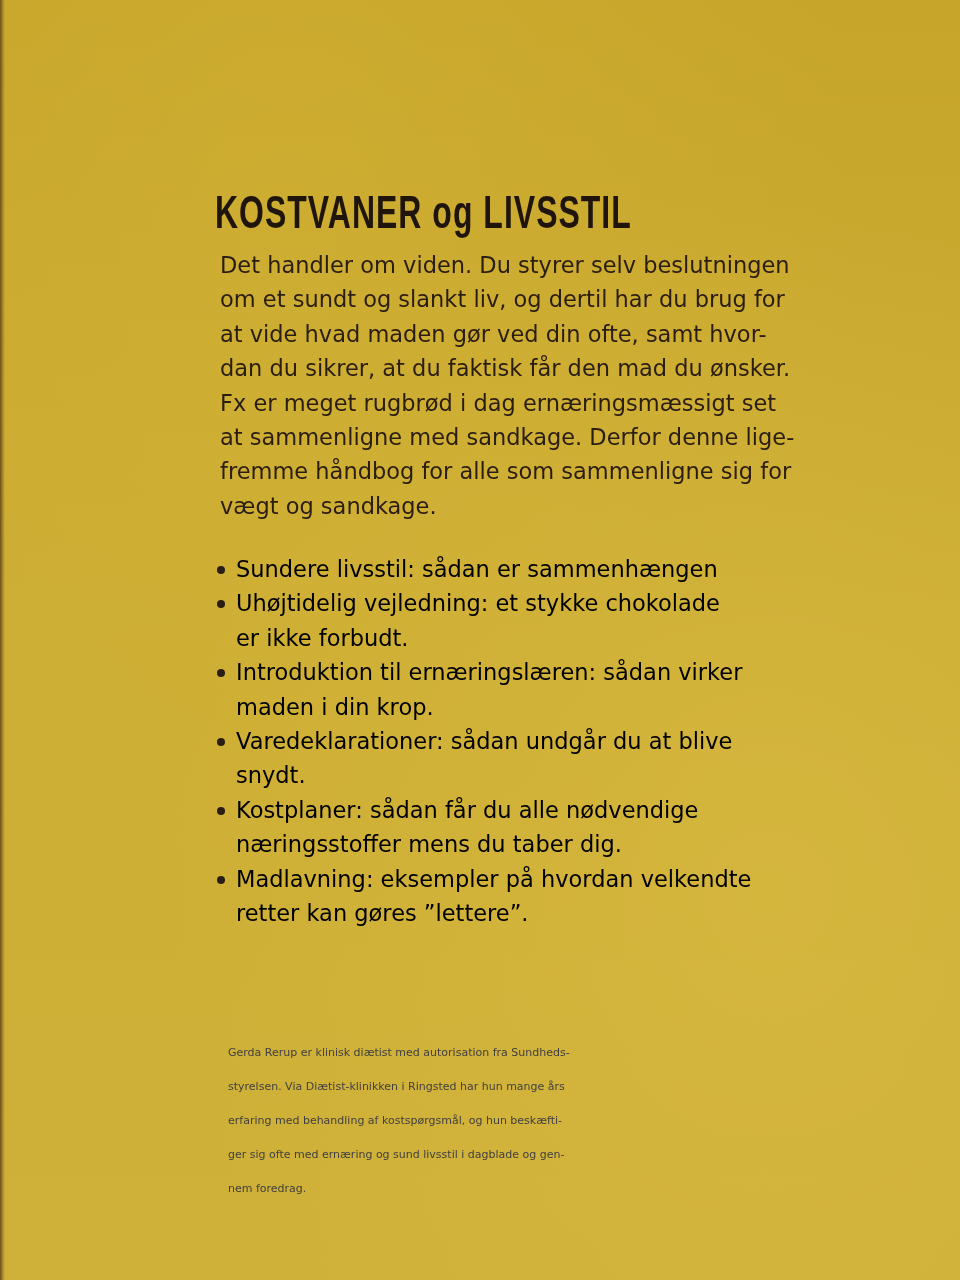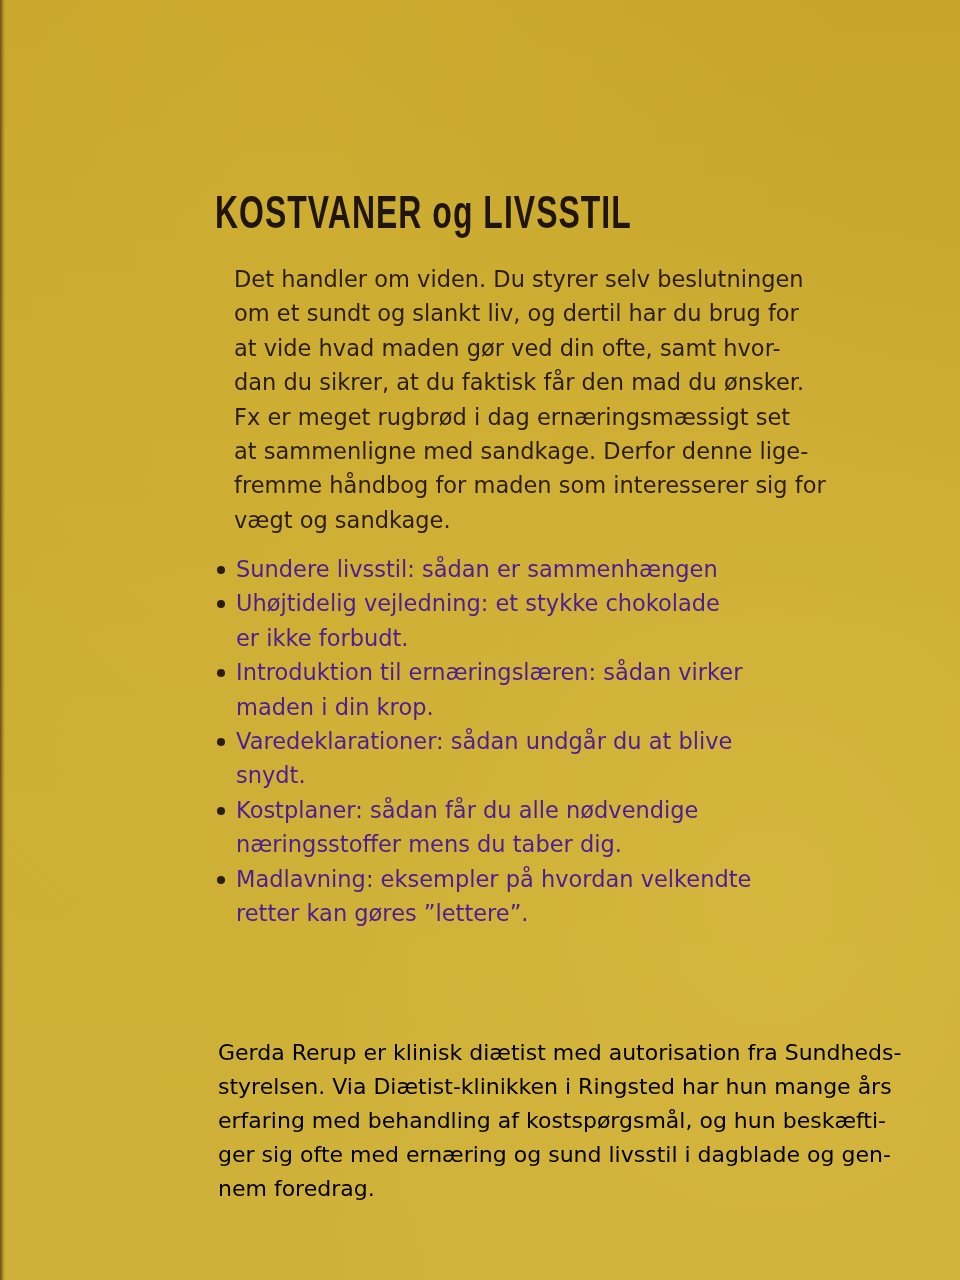--- a/index.html
+++ b/index.html
@@ -48,85 +48,85 @@
       transform: scaleX(0.68);
       transform-origin: left top;
       white-space: nowrap;
       color: #1f150d;
     }
     .intro {
       position: absolute;
       left: 216px;
       top: 244px;
       width: 620px;
-      margin: 18px;
+      margin: 4px;
       font-family: "DejaVu Sans", sans-serif;
       font-size: 22.5px;
       line-height: 34.4px;
       color: #2a1d12;
     }
     .intro .line, .bullets .line, .author .line {
       display: block;
       white-space: nowrap;
     }
     .bullets {
       position: absolute;
       left: 216px;
       top: 552px;
       width: 620px;
       margin: 0;
       padding: 0;
       list-style: none;
       font-family: "DejaVu Sans", sans-serif;
       font-size: 22.5px;
       line-height: 34.4px;
-      color: #4c1d95;
+      color: #000000;
     }
     .bullets li {
       position: relative;
       padding-left: 20px;
     }
     .bullet-dot {
       position: absolute;
       left: 1px;
       top: 14px;
       width: 8px;
       height: 8px;
       border-radius: 50%;
       background: #2a1d12;
     }
     .author {
       position: absolute;
-      left: 218px;
+      left: 228px;
       top: 1036px;
       width: 600px;
       margin: 0;
       font-family: "DejaVu Sans", sans-serif;
-      font-size: 22px;
+      font-size: 11px;
       line-height: 34px;
-      color: #000000;
+      color: #404040;
     }
   </style>
 </head>
 <body>
 
 <div class="spine-shadow"></div>
 
 <div class="cover">
 
   <h1 class="title">KOSTVANER og LIVSSTIL</h1>
 
   <p class="intro">
     <span class="line">Det handler om viden. Du styrer selv beslutningen</span>
     <span class="line">om et sundt og slankt liv, og dertil har du brug for</span>
     <span class="line">at vide hvad maden gør ved din ofte, samt hvor-</span>
     <span class="line">dan du sikrer, at du faktisk får den mad du ønsker.</span>
     <span class="line">Fx er meget rugbrød i dag ernæringsmæssigt set</span>
     <span class="line">at sammenligne med sandkage. Derfor denne lige-</span>
-    <span class="line">fremme håndbog for maden som interesserer sig for</span>
+    <span class="line">fremme håndbog for alle som sammenligne sig for</span>
     <span class="line">vægt og sandkage.</span>
   </p>
 
   <ul class="bullets">
     <li>
       <span class="bullet-dot"></span>
       <span class="line">Sundere livsstil: sådan er sammenhængen</span>
     </li>
     <li>
       <span class="bullet-dot"></span>

